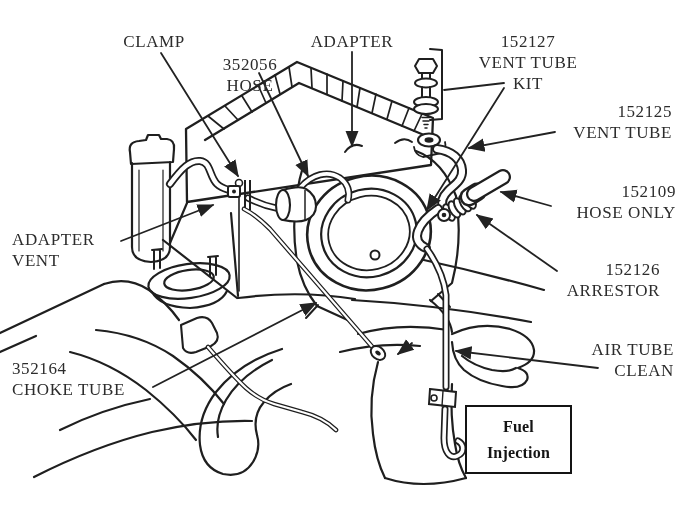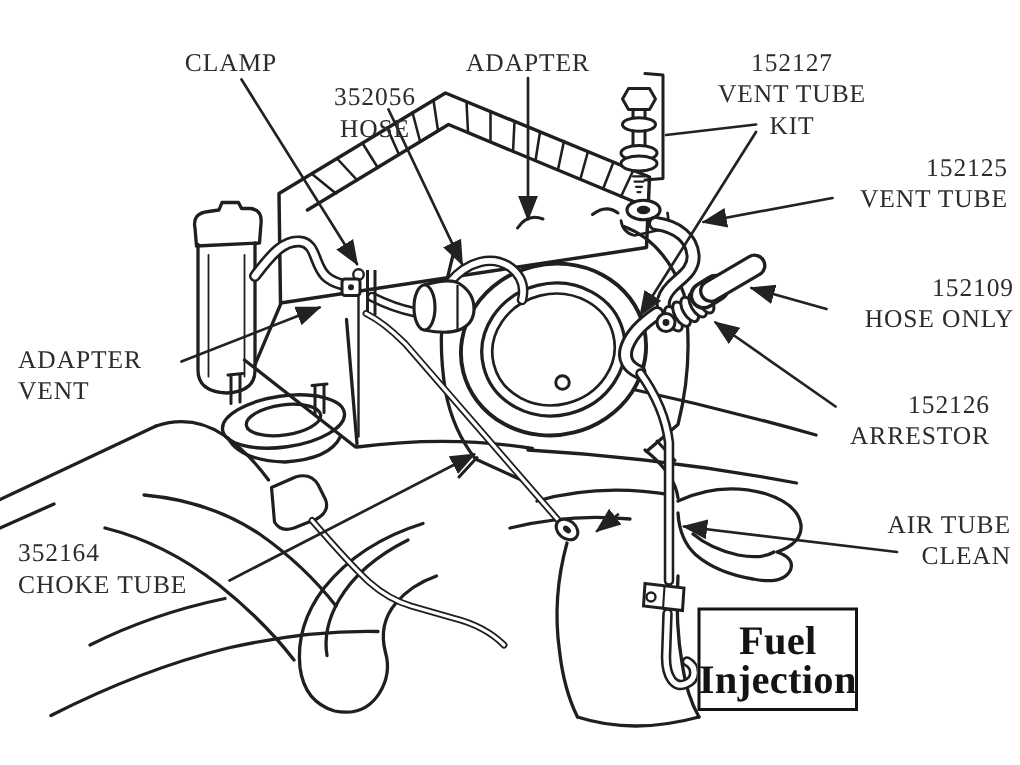--- a/index.html
+++ b/index.html
@@ -13,21 +13,21 @@
     letter-spacing:0.6px;white-space:nowrap;
   }
   .lbl.center{text-align:center;}
   .lbl.right{text-align:right;}
   .lbl.left{text-align:left;}
   .lbl span{display:block;}
   #badge{
     position:absolute;left:465px;top:405px;width:103px;height:65px;
     border:2.5px solid #141414;background:#fff;
     display:flex;flex-direction:column;align-items:center;justify-content:center;
-    font-weight:bold;font-size:27px;line-height:26px;color:#141414;
+    font-weight:bold;font-size:16px;line-height:26px;color:#141414;
     letter-spacing:0.2px;
   }
 </style>
 </head>
 <body>
 
 <div id="stage">
 
   <svg id="artwork" viewBox="0 0 680 510" xmlns="http://www.w3.org/2000/svg">
     <defs>

